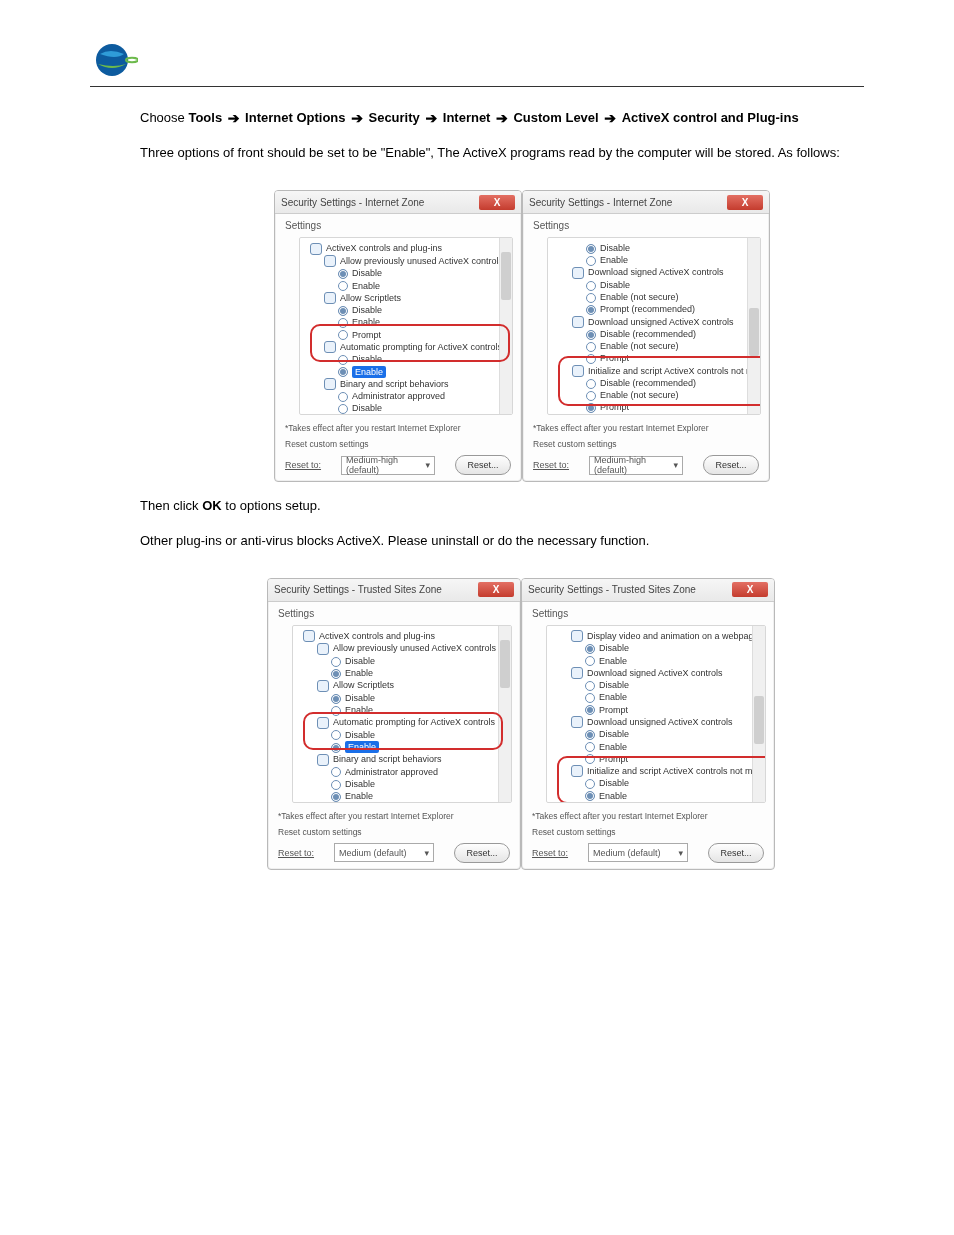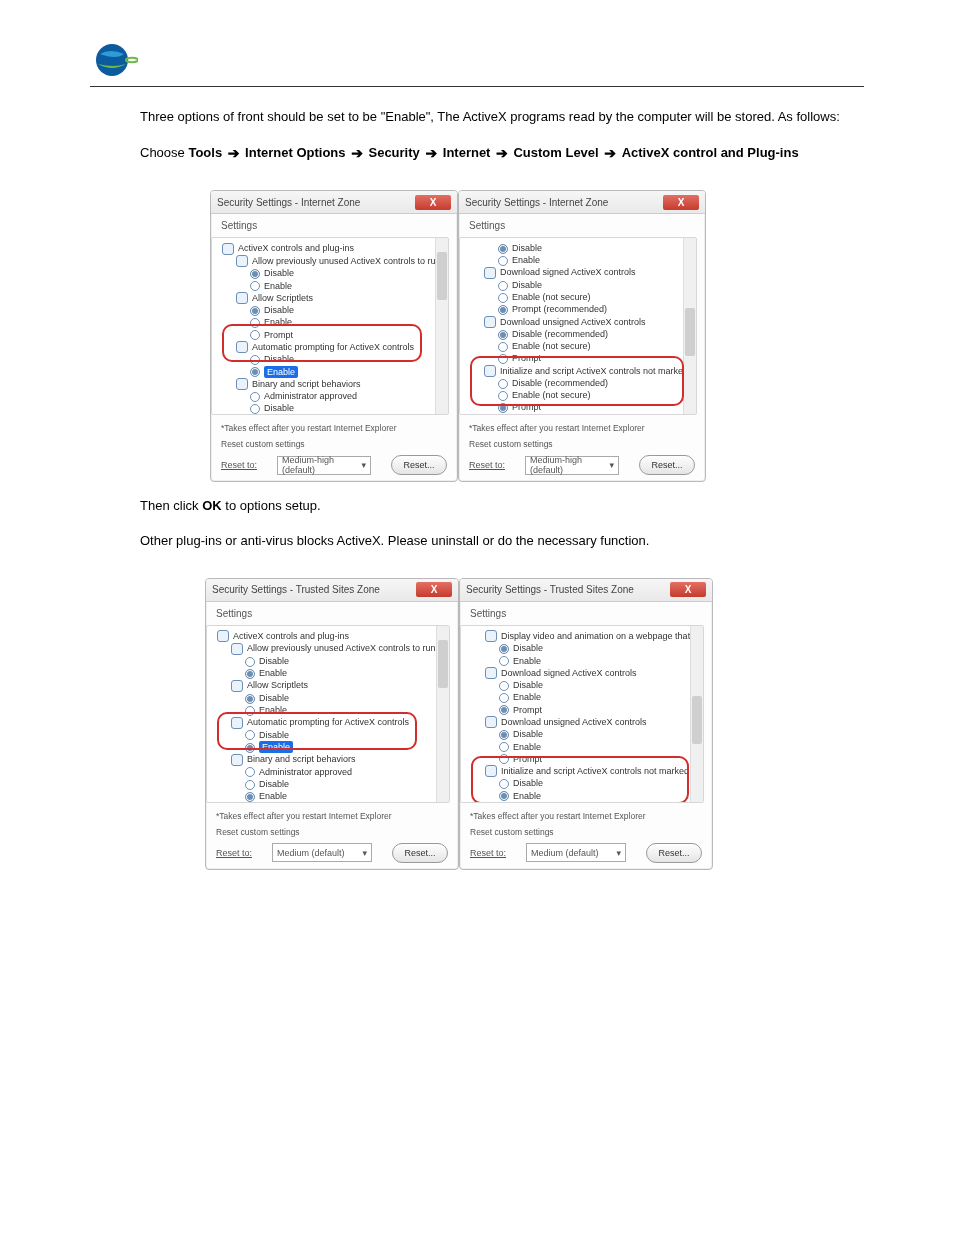--- a/index.html
+++ b/index.html
@@ -54,21 +54,21 @@
   }
   .arrow-inline {
     font-weight: bold;
     font-size: 14px;
     padding: 0 2px 0 2px;
     vertical-align: middle;
   }
   .bold { font-weight: bold; }
   .shots-row {
     display: flex;
-    justify-content: flex-start;
+    justify-content: flex-end;
     margin: 26px auto 6px;
     width: 560px;
     padding-left: 26px;
     
   }
   .shots-row.wide { width: 570px; }
   .shot {
     width: 246px;
     height: 290px;
     border: 1px solid #b9b9b9;
@@ -101,21 +101,21 @@
     color: #fff;
     font-size: 10px;
     font-weight: bold;
   }
   .shot-sub {
     font-size: 10px;
     color: #555;
     padding: 6px 8px 4px 10px;
   }
   .shot-inner {
-    margin: 2px 8px 6px 0;
+    margin: 2px 8px 6px 24px;
     border: 1px solid #d7d7d7;
     border-radius: 2px;
     height: 176px;
     overflow: hidden;
     position: relative;
     background: #fff;
     font-size: 9px;
     color: #333;
   }
   .tree {
@@ -222,35 +222,35 @@
       <svg class="globe-svg" viewBox="0 0 48 40">
         <circle cx="22" cy="20" r="16" fill="#0d5b9f"></circle>
         <path d="M10 14 Q20 8 34 14 Q26 20 10 14" fill="#2f9cd8"></path>
         <path d="M8 24 Q22 32 36 24 Q24 28 8 24" fill="#6dba4c"></path>
         <ellipse cx="42" cy="20" rx="6" ry="2.2" fill="none" stroke="#6dba4c" stroke-width="2"></ellipse>
       </svg>
     </span>
   </div>
   <hr class="hr-line">
 
-  <div class="body-text">Three options of front should be set to be "Enable", The ActiveX programs read by the computer will be stored. As follows:</div>
   <div class="body-text">
     <span>Choose </span>
     <span class="bold">Tools</span>
     <span class="arrow-inline">➔</span>
     <span class="bold">Internet Options</span>
     <span class="arrow-inline">➔</span>
     <span class="bold">Security</span>
     <span class="arrow-inline">➔</span>
     <span class="bold">Internet</span>
     <span class="arrow-inline">➔</span>
     <span class="bold">Custom Level</span>
     <span class="arrow-inline">➔</span>
     <span class="bold">ActiveX control and Plug-ins</span>
   </div>
+  <div class="body-text">Three options of front should be set to be "Enable", The ActiveX programs read by the computer will be stored. As follows:</div>
 
   <div class="shots-row">
 
     <div class="shot">
       <div class="shot-titlebar">
         <span>Security Settings - Internet Zone</span>
         <span class="x-btn">X</span>
       </div>
       <div class="shot-sub">Settings</div>
       <div class="shot-inner">

